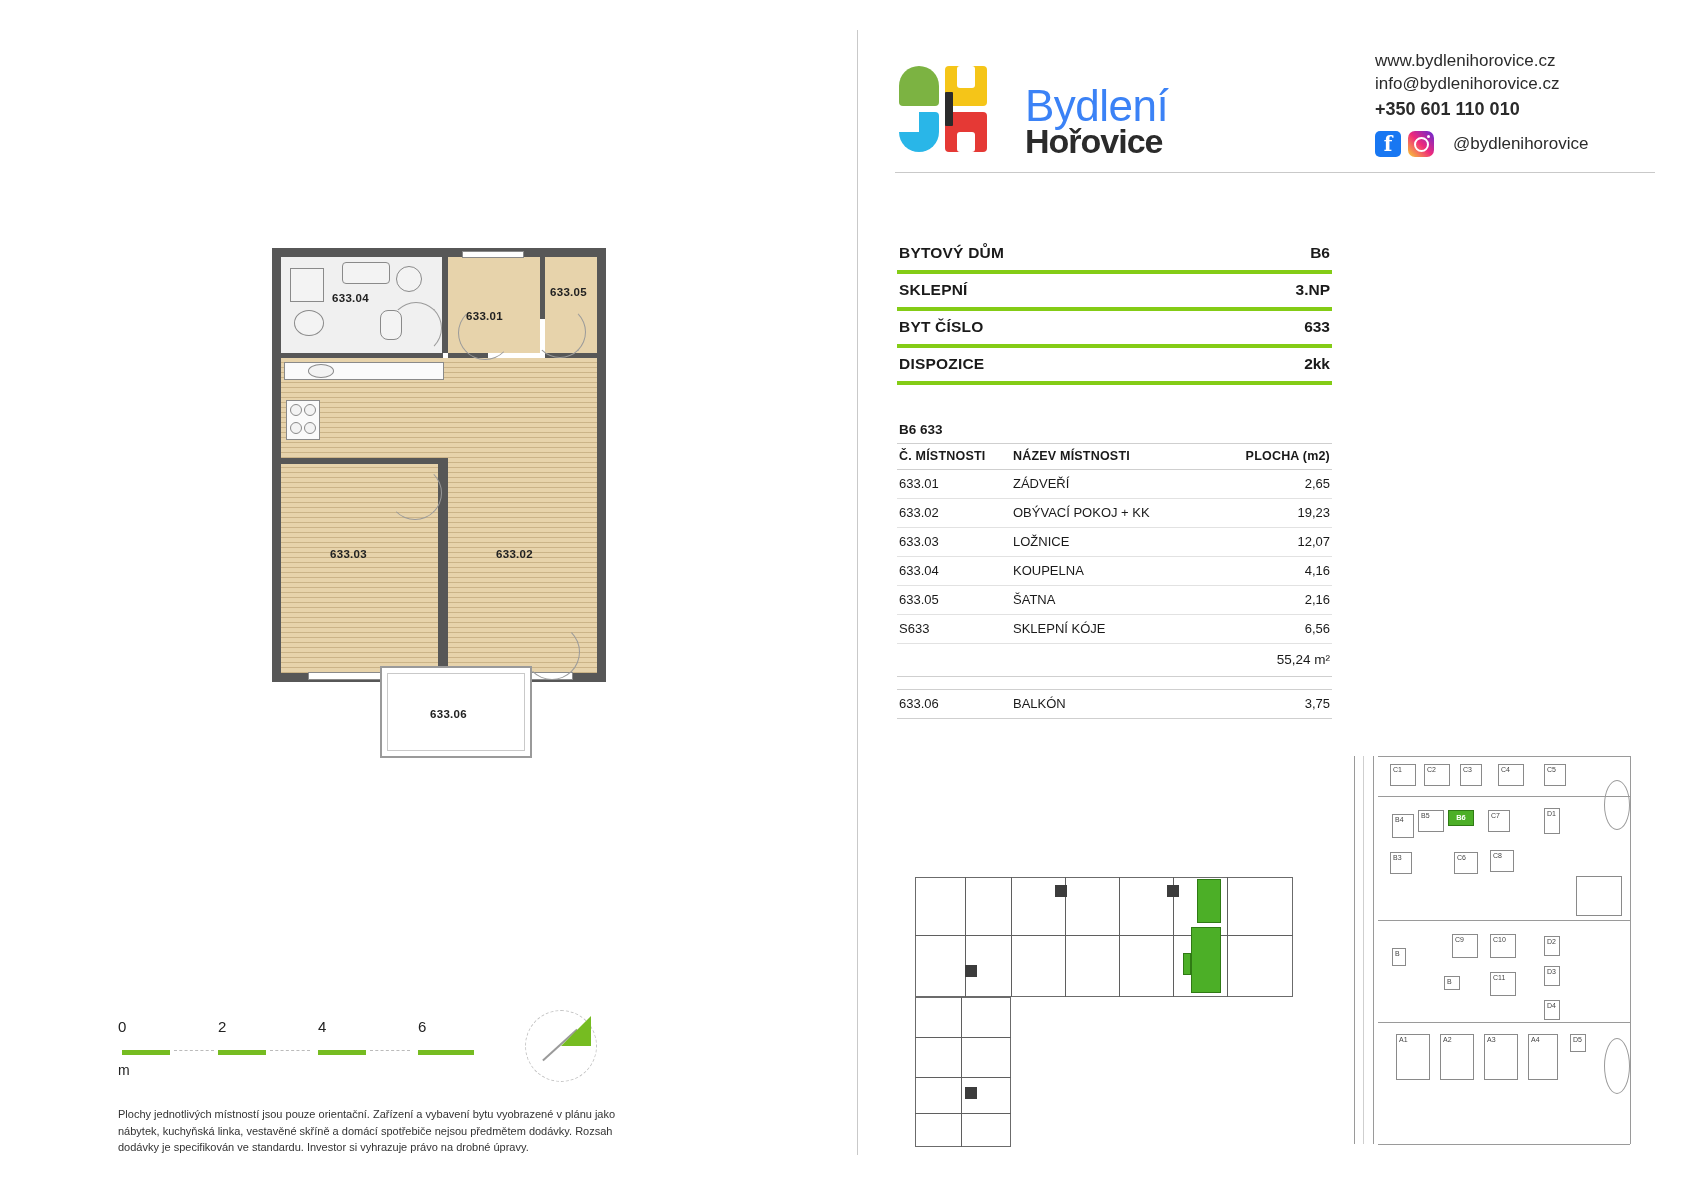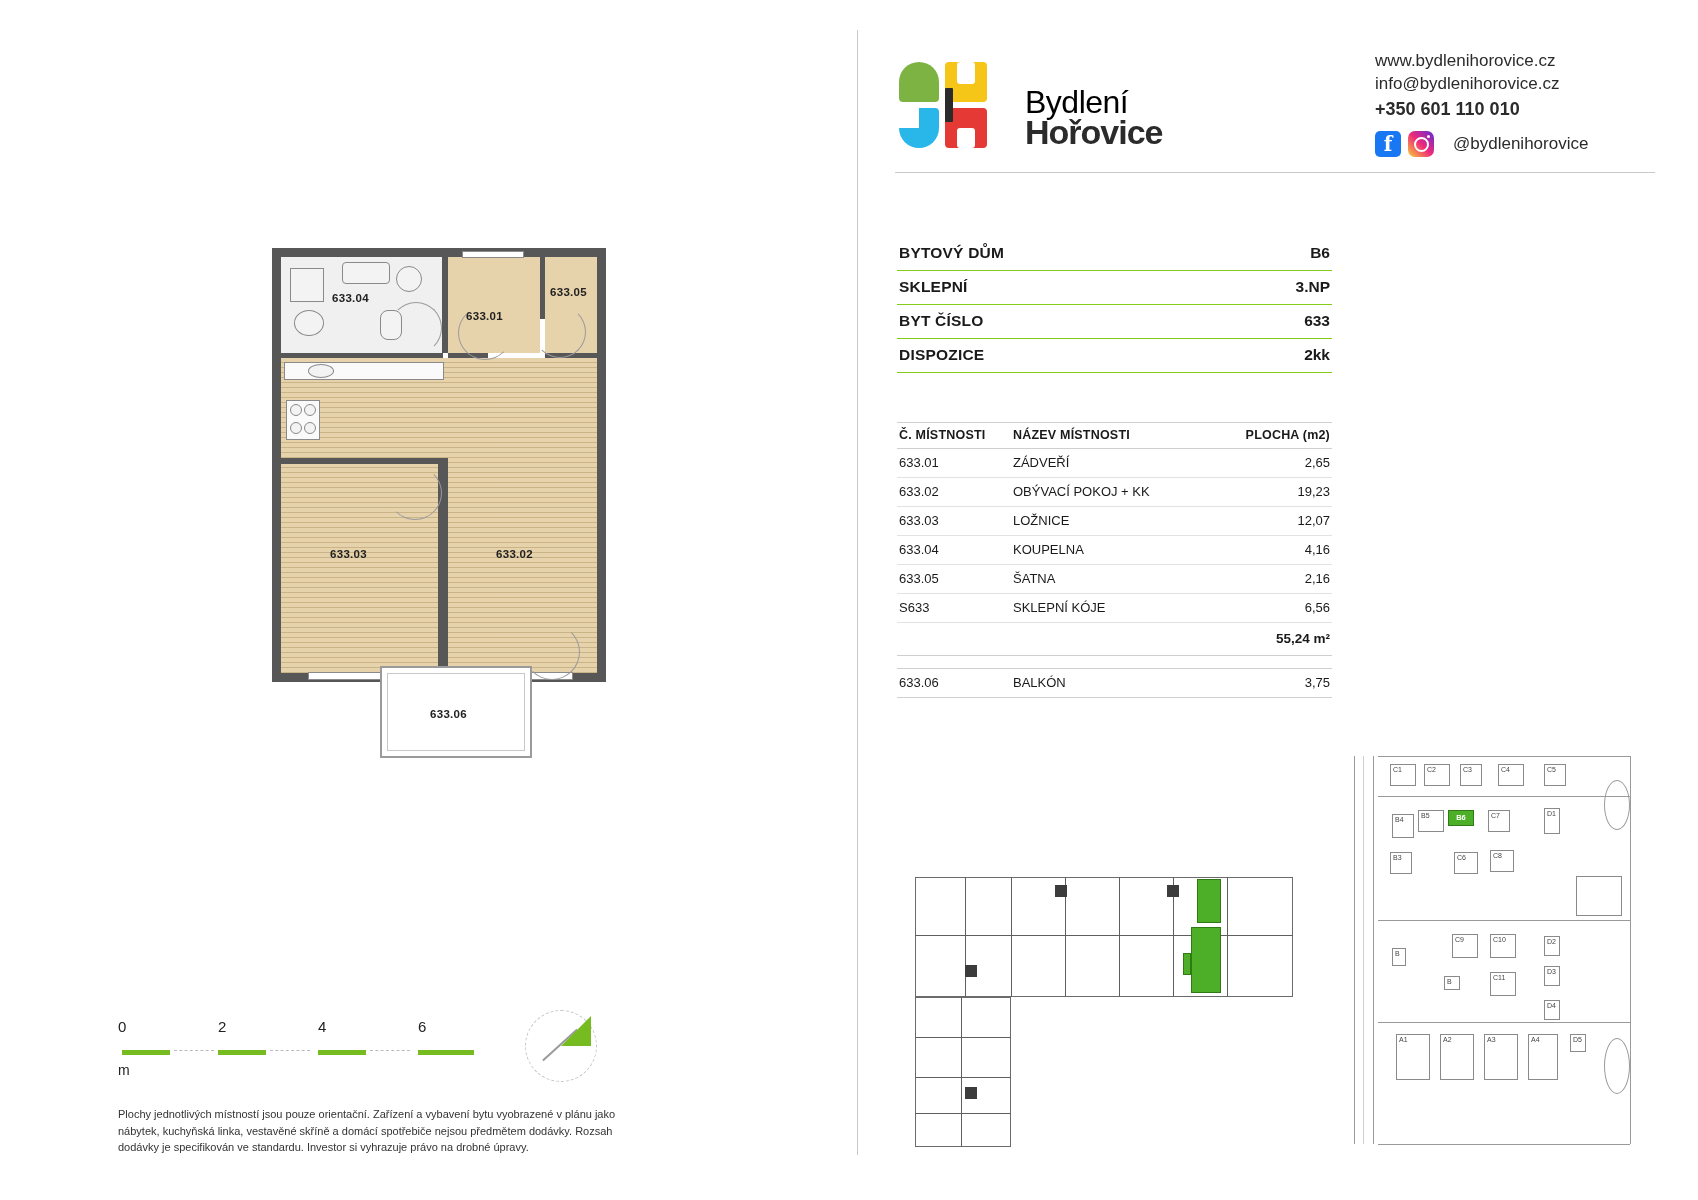--- a/index.html
+++ b/index.html
@@ -57,24 +57,24 @@
   .lm.bc { background: #ffffff; left: 4px;  top: 50px; width: 20px; height: 20px; border-radius: 0;}
   .lm.r  { background: #e53935; left: 50px; top: 50px; width: 42px; height: 40px; border-radius: 4px;}
   .lm.rc { background: #ffffff; left: 62px; top: 70px; width: 18px; height: 20px;}
   .lm.dk { background: #2b2b2b; left: 50px; top: 30px; width: 8px;  height: 34px; border-radius: 1px;}
 
   .logo-text {
     margin-left: 10px;
     line-height: 0.92;
   }
   .logo-text .l1 {
-    font-size: 32px;
+    font-size: 44px;
     font-weight: 400;
     letter-spacing: -0.5px;
-    color: #000000;
+    color: #3b82f6;
     margin-top: 28px;
   }
   .logo-text .l2 {
     font-size: 34px;
     font-weight: 700;
     letter-spacing: -1px;
     color: #2b2b2b;
   }
 
   .contact {
@@ -146,21 +146,21 @@
   .info {
     position: absolute;
     left: 897px;
     top: 237px;
     width: 435px;
   }
   .info-row {
     display: flex;
     justify-content: space-between;
     align-items: center;
-    border-bottom: 1px solid #84cc16;
+    border-bottom: 4px solid #84cc16;
     padding: 7px 2px 8px 2px;
     text-align: center;
   }
   .info-row .k {
     font-size: 15.5px;
     font-weight: 700;
     letter-spacing: 0.2px;
   }
   .info-row .v {
     font-size: 15.5px;
@@ -194,21 +194,21 @@
   }
   .rooms th.num { text-align: right; }
   .rooms td {
     font-size: 13px;
     padding: 6px 2px 7px 2px;
     border-bottom: 1px solid #e2e2e2;
   }
   .rooms td.num { text-align: right; }
   .rooms tr.total td {
     font-size: 13.5px;
-    font-weight: 700;
+    font-weight: 400;
     text-align: right;
     border-bottom: 1px solid #cfcfcf;
     padding-top: 8px;
     padding-bottom: 9px;
   }
   .rooms .spacer td {
     border: none;
     height: 12px;
     padding: 0;
   }
@@ -466,20 +466,21 @@
     <span class="k">BYT ČÍSLO</span>
     <span class="v">633</span>
   </div>
   <div class="info-row">
     <span class="k">DISPOZICE</span>
     <span class="v">2kk</span>
   </div>
 </div>
 
 <div class="rooms">
+  <div class="caption">B6 633</div>
   <table>
     <thead>
       <tr>
         <th style="width:110px">Č. MÍSTNOSTI</th>
         <th>NÁZEV MÍSTNOSTI</th>
         <th class="num" style="width:100px">PLOCHA (m2)</th>
       </tr>
     </thead>
     <tbody>
       <tr>

